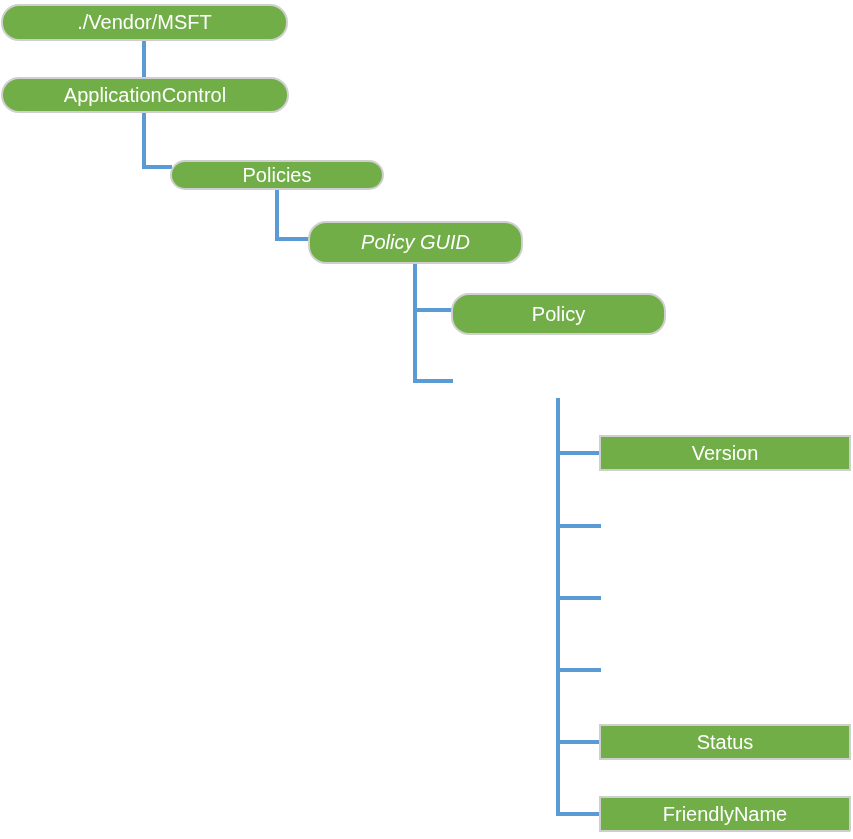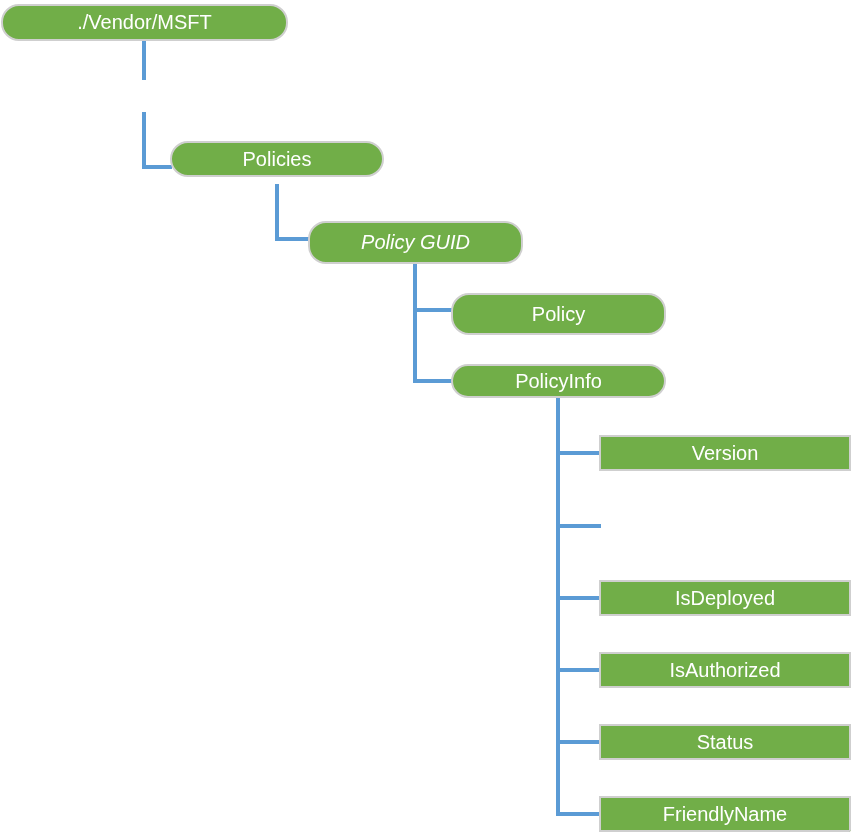--- a/index.html
+++ b/index.html
@@ -61,33 +61,31 @@
   <div class="conn v" style="left:556px;top:398px;height:418px"></div>
   <div class="conn h" style="left:556px;top:451px;width:45px"></div>
   <div class="conn h" style="left:556px;top:524px;width:45px"></div>
   <div class="conn h" style="left:556px;top:596px;width:45px"></div>
   <div class="conn h" style="left:556px;top:668px;width:45px"></div>
   <div class="conn h" style="left:556px;top:740px;width:45px"></div>
   <div class="conn h" style="left:556px;top:812px;width:45px"></div>
 
   <div class="node pill" style="left:1px;top:4px;width:287px;height:37px">./Vendor/MSFT</div>
 
+  <div class="node pill" style="left:1px;top:77px;width:288px;height:36px">ApplicationControl</div>
 
-  <div class="node pill" style="left:170px;top:141px;width:214px;height:36px">Policies</div>
+  <div class="node pill" style="left:170px;top:160px;width:214px;height:30px">Policies</div>
 
   <div class="node pill italic" style="left:308px;top:221px;width:215px;height:43px">Policy GUID</div>
 
   <div class="node pill" style="left:451px;top:293px;width:215px;height:42px">Policy</div>
 
-  <div class="node pill" style="left:451px;top:364px;width:215px;height:34px">PolicyInfo</div>
 
   <div class="node rect" style="left:599px;top:435px;width:252px;height:36px">Version</div>
 
 
-  <div class="node rect" style="left:599px;top:580px;width:252px;height:36px">IsDeployed</div>
 
-  <div class="node rect" style="left:599px;top:652px;width:252px;height:36px">IsAuthorized</div>
 
   <div class="node rect" style="left:599px;top:796px;width:252px;height:36px">FriendlyName</div>
 
   <div class="node rect" style="left:599px;top:724px;width:252px;height:36px">Status</div>
 
 </div>
 
 </body></html>

